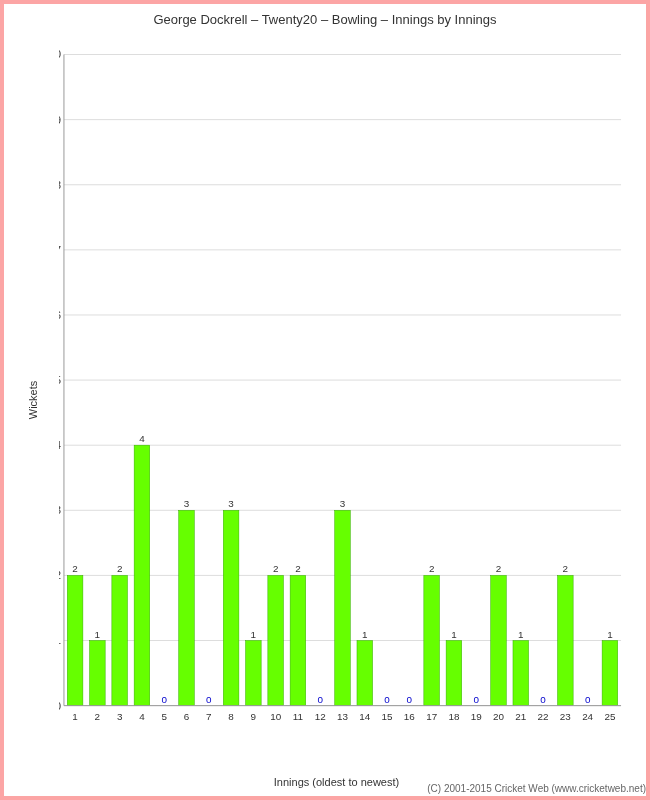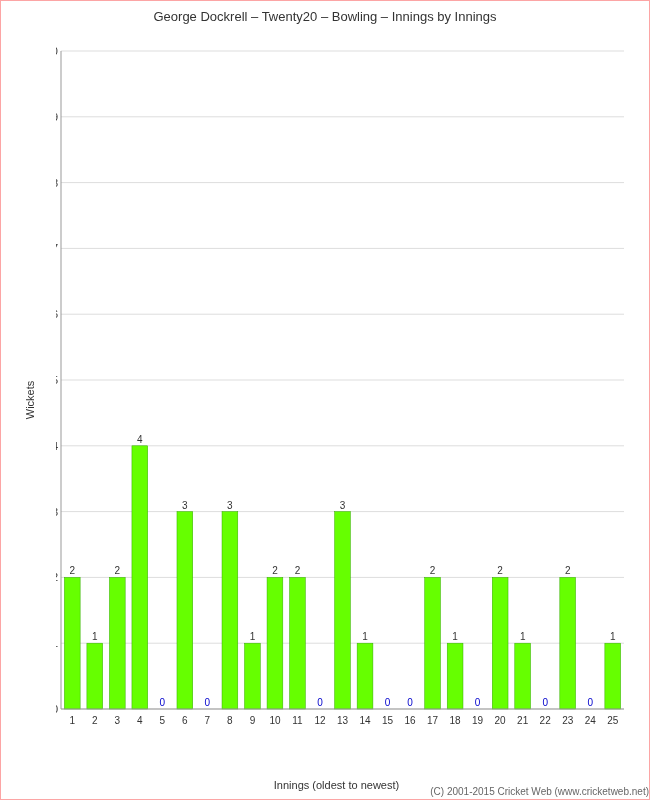--- a/index.html
+++ b/index.html
@@ -8,21 +8,21 @@
       height: 800px;
       background: #fff;
       font-family: Arial, sans-serif;
       font-size: 12px;
       overflow: hidden;
     }
     .chart-container {
       width: 650px;
       height: 800px;
       background: #fff;
-      border: 1px solid #fca5a5;
+      border: 4px solid #fca5a5;
       position: relative;
       padding: 30px 20px 60px 55px;
     }
     .chart-title {
       text-align: center;
       font-size: 13px;
       color: #333;
       margin-bottom: 10px;
       position: absolute;
       top: 8px;

